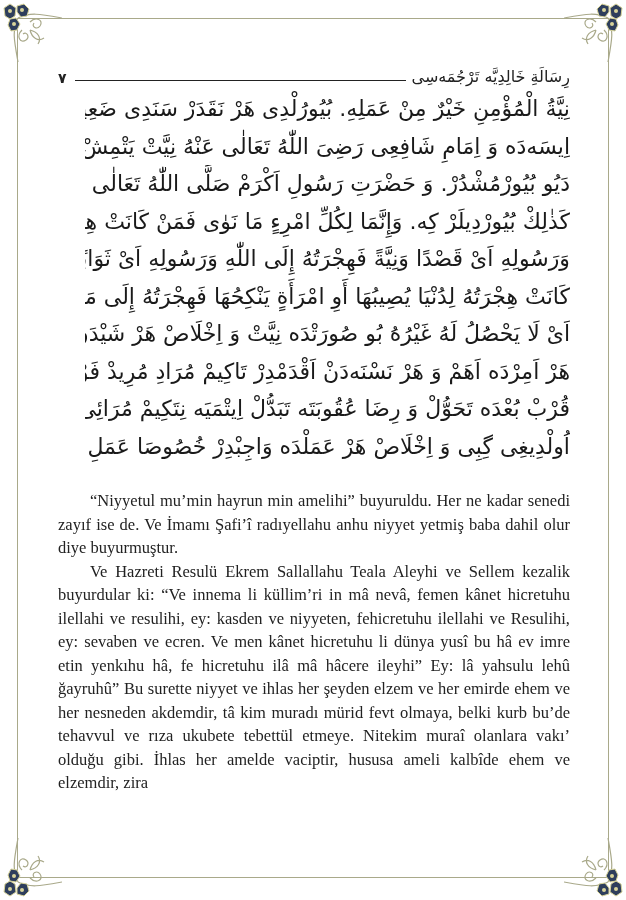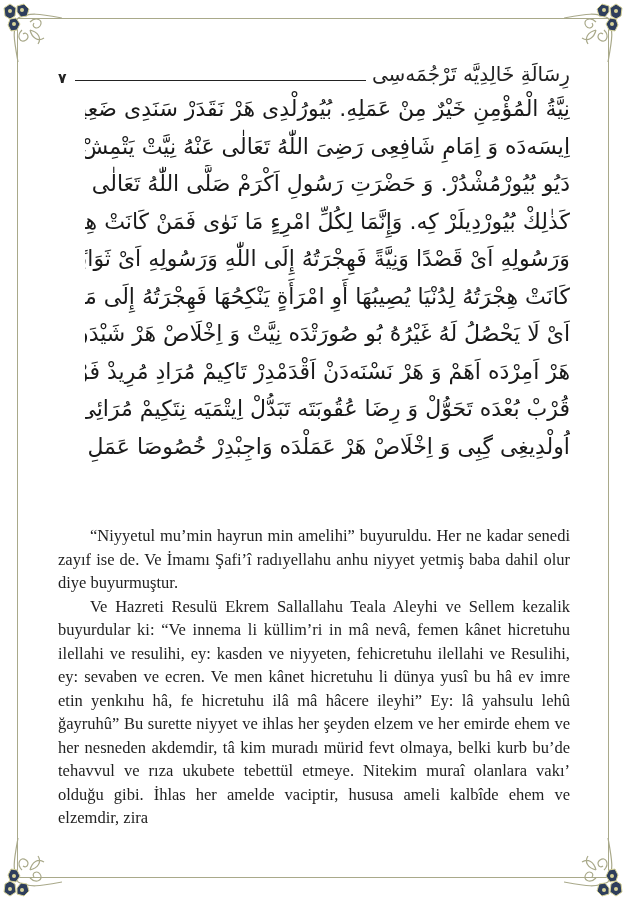--- a/index.html
+++ b/index.html
@@ -16,33 +16,33 @@
   .corner.tr { right: 0; top: 0; transform: scaleX(-1); }
   .corner.bl { left: 0; bottom: 0; transform: scaleY(-1); }
   .corner.br { right: 0; bottom: 0; transform: scale(-1,-1); }
 
   .running-head {
     position: absolute; left: 58px; right: 56px; top: 60px; height: 26px;
     display: flex; align-items: flex-end; direction: ltr;
   }
   .page-number { font-family: "DejaVu Sans", sans-serif; font-size: 14px; font-weight: bold; margin-right: 8px; }
   .rule { flex: 1; border-bottom: 1px solid #222; margin-bottom: 5px; }
-  .running-title { font-family: "DejaVu Sans", sans-serif; font-size: 20px; margin-left: 6px; direction: rtl; }
+  .running-title { font-family: "DejaVu Sans", sans-serif; font-size: 16px; margin-left: 6px; direction: rtl; }
 
   .ottoman {
     position: absolute; left: 58px; right: 56px; top: 90px;
     direction: rtl; text-align: justify; text-align-last: right;
     font-family: "DejaVu Sans", sans-serif; font-size: 22px; line-height: 37.5px;
     color: #1a1a1a;
   }
   .ottoman .line { display: block; text-align: justify; text-align-last: justify; white-space: nowrap; overflow: hidden; margin-left: 27px; }
   .ottoman .line.last { text-align-last: right; }
 
   .turkish {
-    position: absolute; left: 58px; right: 56px; top: 524px;
+    position: absolute; left: 58px; right: 56px; top: 489px;
     font-family: "Liberation Serif", serif; font-size: 16.5px; line-height: 23.5px; color: #222;
   }
   .turkish p { margin: 0; text-align: justify; text-indent: 32px; }
 </style>
 </head>
 <body>
 
 <div class="frame"></div>
 
 <svg class="corner tl" viewBox="0 0 62 62">

